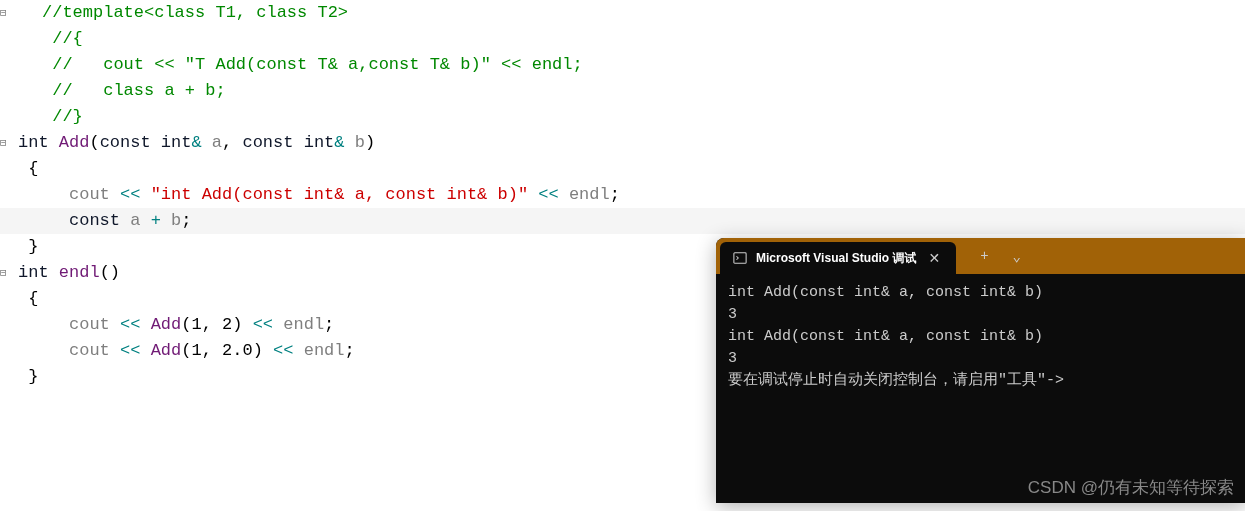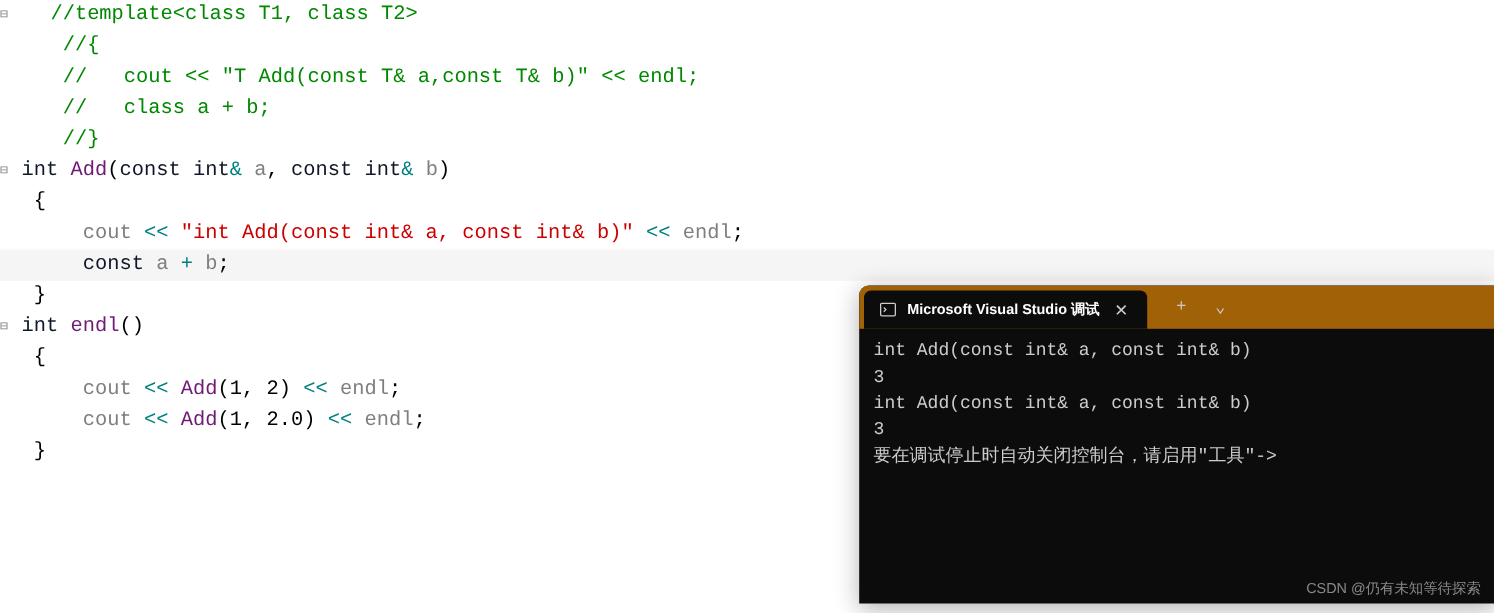--- a/index.html
+++ b/index.html
@@ -125,21 +125,21 @@
       background: #cccccc;
       vertical-align: middle;
       margin-left: 2px;
     }
     .watermark {
       position: absolute;
       bottom: 4px;
       right: 12px;
       color: #888;
       font-family: 'Microsoft YaHei', sans-serif;
-      font-size: 12px;
+      font-size: 17px;
     }
   </style>
 </head>
 <body>
 
 <div class="editor" id="editor">
     <div class="line"><span class="gutter fold">⊟</span><span class="code"><span class="comment">//template&lt;class T1, class T2&gt;</span></span></div>
     <div class="line"><span class="gutter fold"></span><span class="code"><span class="comment"> //{</span></span></div>
     <div class="line"><span class="gutter fold"></span><span class="code"><span class="comment"> //   cout &lt;&lt; "T Add(const T&amp; a,const T&amp; b)" &lt;&lt; endl;</span></span></div>
     <div class="line"><span class="gutter fold"></span><span class="code"><span class="comment"> //   class a + b;</span></span></div>

